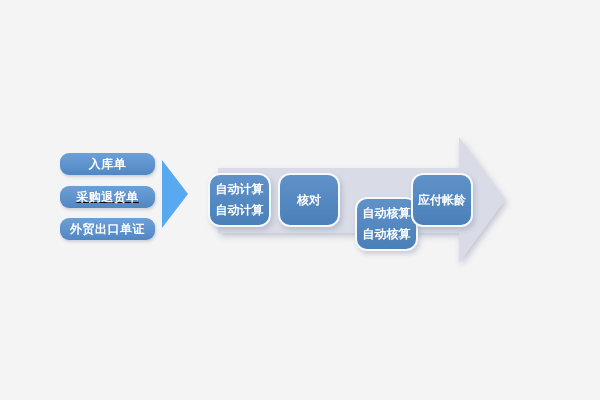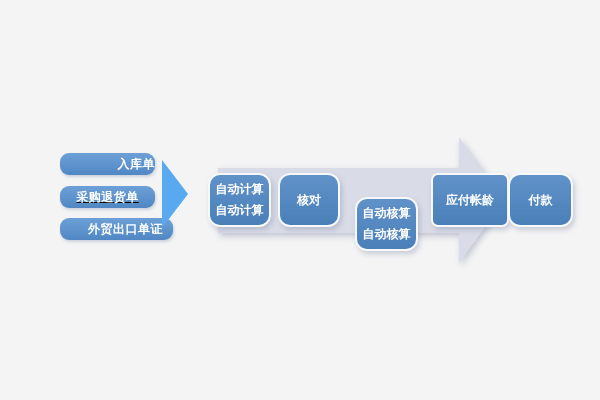--- a/index.html
+++ b/index.html
@@ -34,23 +34,23 @@
     align-items: center;
     justify-content: center;
   }
   .src-box span {
     color: var(--text-white, #fff);
     font-size: 12px;
     font-weight: bold;
     letter-spacing: 0.5px;
     white-space: nowrap;
   }
-  .src-box.pos0 { top: 153px; justify-content: flex-end; }
+  .src-box.pos0 { top: 153px; }
   .src-box.pos1 { top: 186px; text-decoration: underline; }
-  .src-box.pos2 { top: 218px; padding-left: 18px; }
+  .src-box.pos2 { top: 218px; }
 
   
   .small-arrow {
     position: absolute;
     left: 162px;
     top: 160px;
     width: 26px;
     height: 68px;
     background: var(--small-arrow-blue, #58a9ef);
     clip-path: polygon(0 0, 100% 50%, 0 100%);
@@ -92,21 +92,21 @@
     display: block;
     color: var(--text-white, #fff);
     font-size: 12px;
     font-weight: 600;
     line-height: 21px;
     white-space: nowrap;
   }
   .step.pos0 { left: 208px; width: 63px; }
   .step.pos1 { left: 278px; width: 62px; }
   .step.pos2 { left: 355px; width: 63px; margin-top: 24px; }
-  .step.pos3 { left: 431px; width: 78px; border-radius: 7px; }
+  .step.pos3 { left: 411px; width: 62px; }
   .step.pos4 { left: 508px; width: 65px; }
 </style>
 </head>
 <body>
 
 <div class="canvas">
 
   <div>
     <div class="src-box pos0">
       <span>入库单</span>
@@ -133,18 +133,14 @@
     <span class="ln">核对</span>
   </div>
   <div class="step pos2">
     <span class="ln">自动核算</span>
     <span class="ln">自动核算</span>
   </div>
   <div class="step pos3">
     <span class="ln">应付帐龄</span>
     <span class="ln"></span>
   </div>
-  <div class="step pos4">
-    <span class="ln">付款</span>
-    <span class="ln"></span>
-  </div>
 
 </div>
 
 </body></html>

